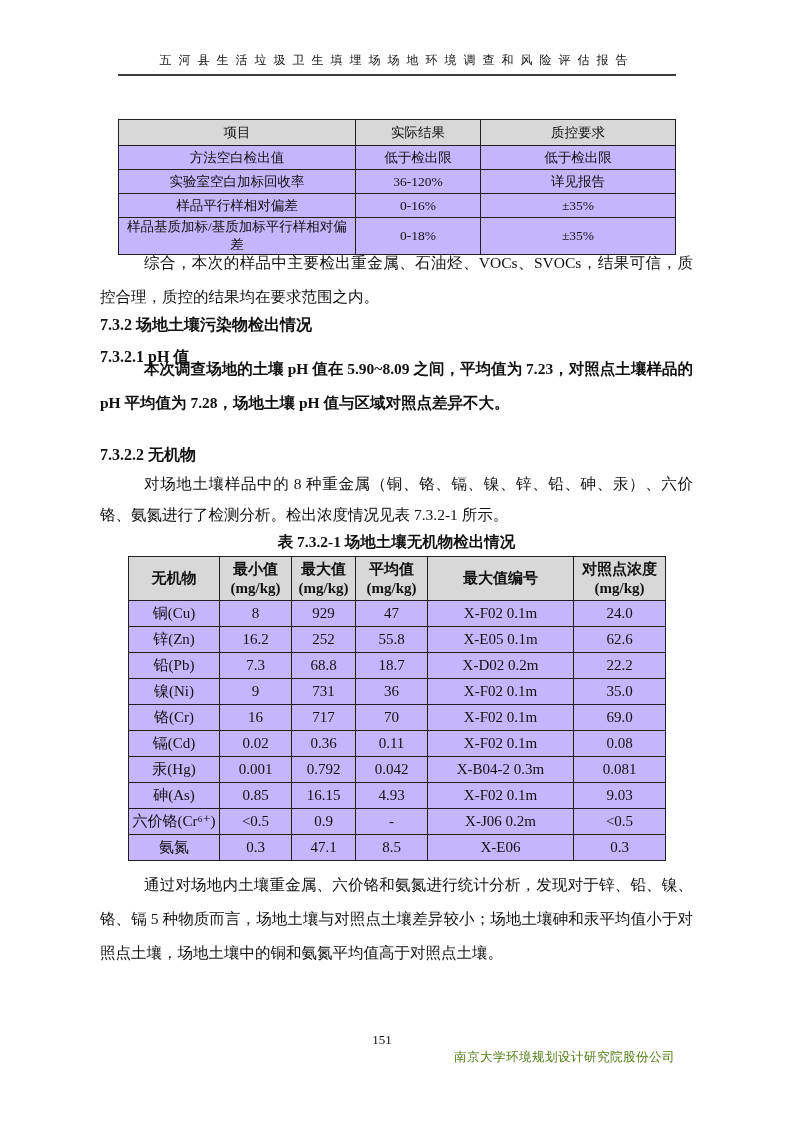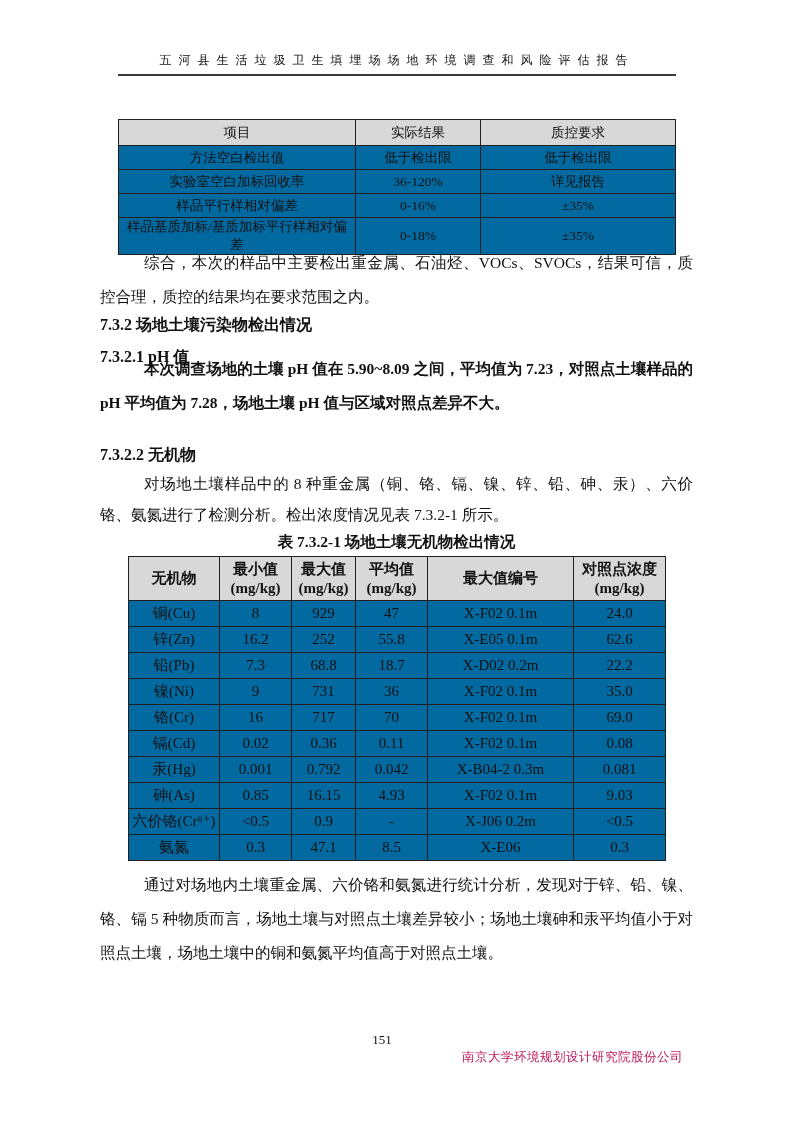--- a/index.html
+++ b/index.html
@@ -24,21 +24,21 @@
   .caption {
     position: absolute; left: 100px; width: 593px;
     text-align: center; font-weight: bold; font-size: 15.5px;
   }
   .caption1 { top: 92px; }
   .caption2 { top: 532px; }
 
   
   .tbl {
     position: absolute; border-collapse: collapse; table-layout: fixed;
-    text-align: center; background: #0369a1;
+    text-align: center; background: #c4b5fd;
   }
   .tbl th, .tbl td {
     border: 1px solid #1f1f1f; padding: 0 2px;
     white-space: pre-line; vertical-align: middle;
   }
   .tbl th { background: #d8d8d8; }
   .tbl1 { top: 119px; left: 118px; width: 557px; font-size: 13.5px; }
   .tbl1 th { height: 26px; font-weight: normal; }
   .tbl1 td { height: 24px; }
   .tbl2 { top: 556px; left: 128px; width: 537px; font-size: 15px; }
@@ -63,22 +63,22 @@
   .h732  { top: 315px; }
   .h7321 { top: 347px; }
   .h7322 { top: 445px; }
 
   
   .page-number {
     position: absolute; top: 1032px; left: 0; width: 764px;
     text-align: center; font-size: 13px;
   }
   .company {
-    position: absolute; top: 1049px; right: 110px;
-    font-size: 12.5px; letter-spacing: 0.5px; color: #be185d;
+    position: absolute; top: 1049px; right: 118px;
+    font-size: 12.5px; letter-spacing: 0.5px; color: #4d7c0f;
     white-space: nowrap;
   }
 </style>
 </head>
 <body>
 
 <div class="page">
 
   <div class="doc-header">
     <span>五河县生活垃圾卫生填埋场场地环境调查和风险评估报告</span>

